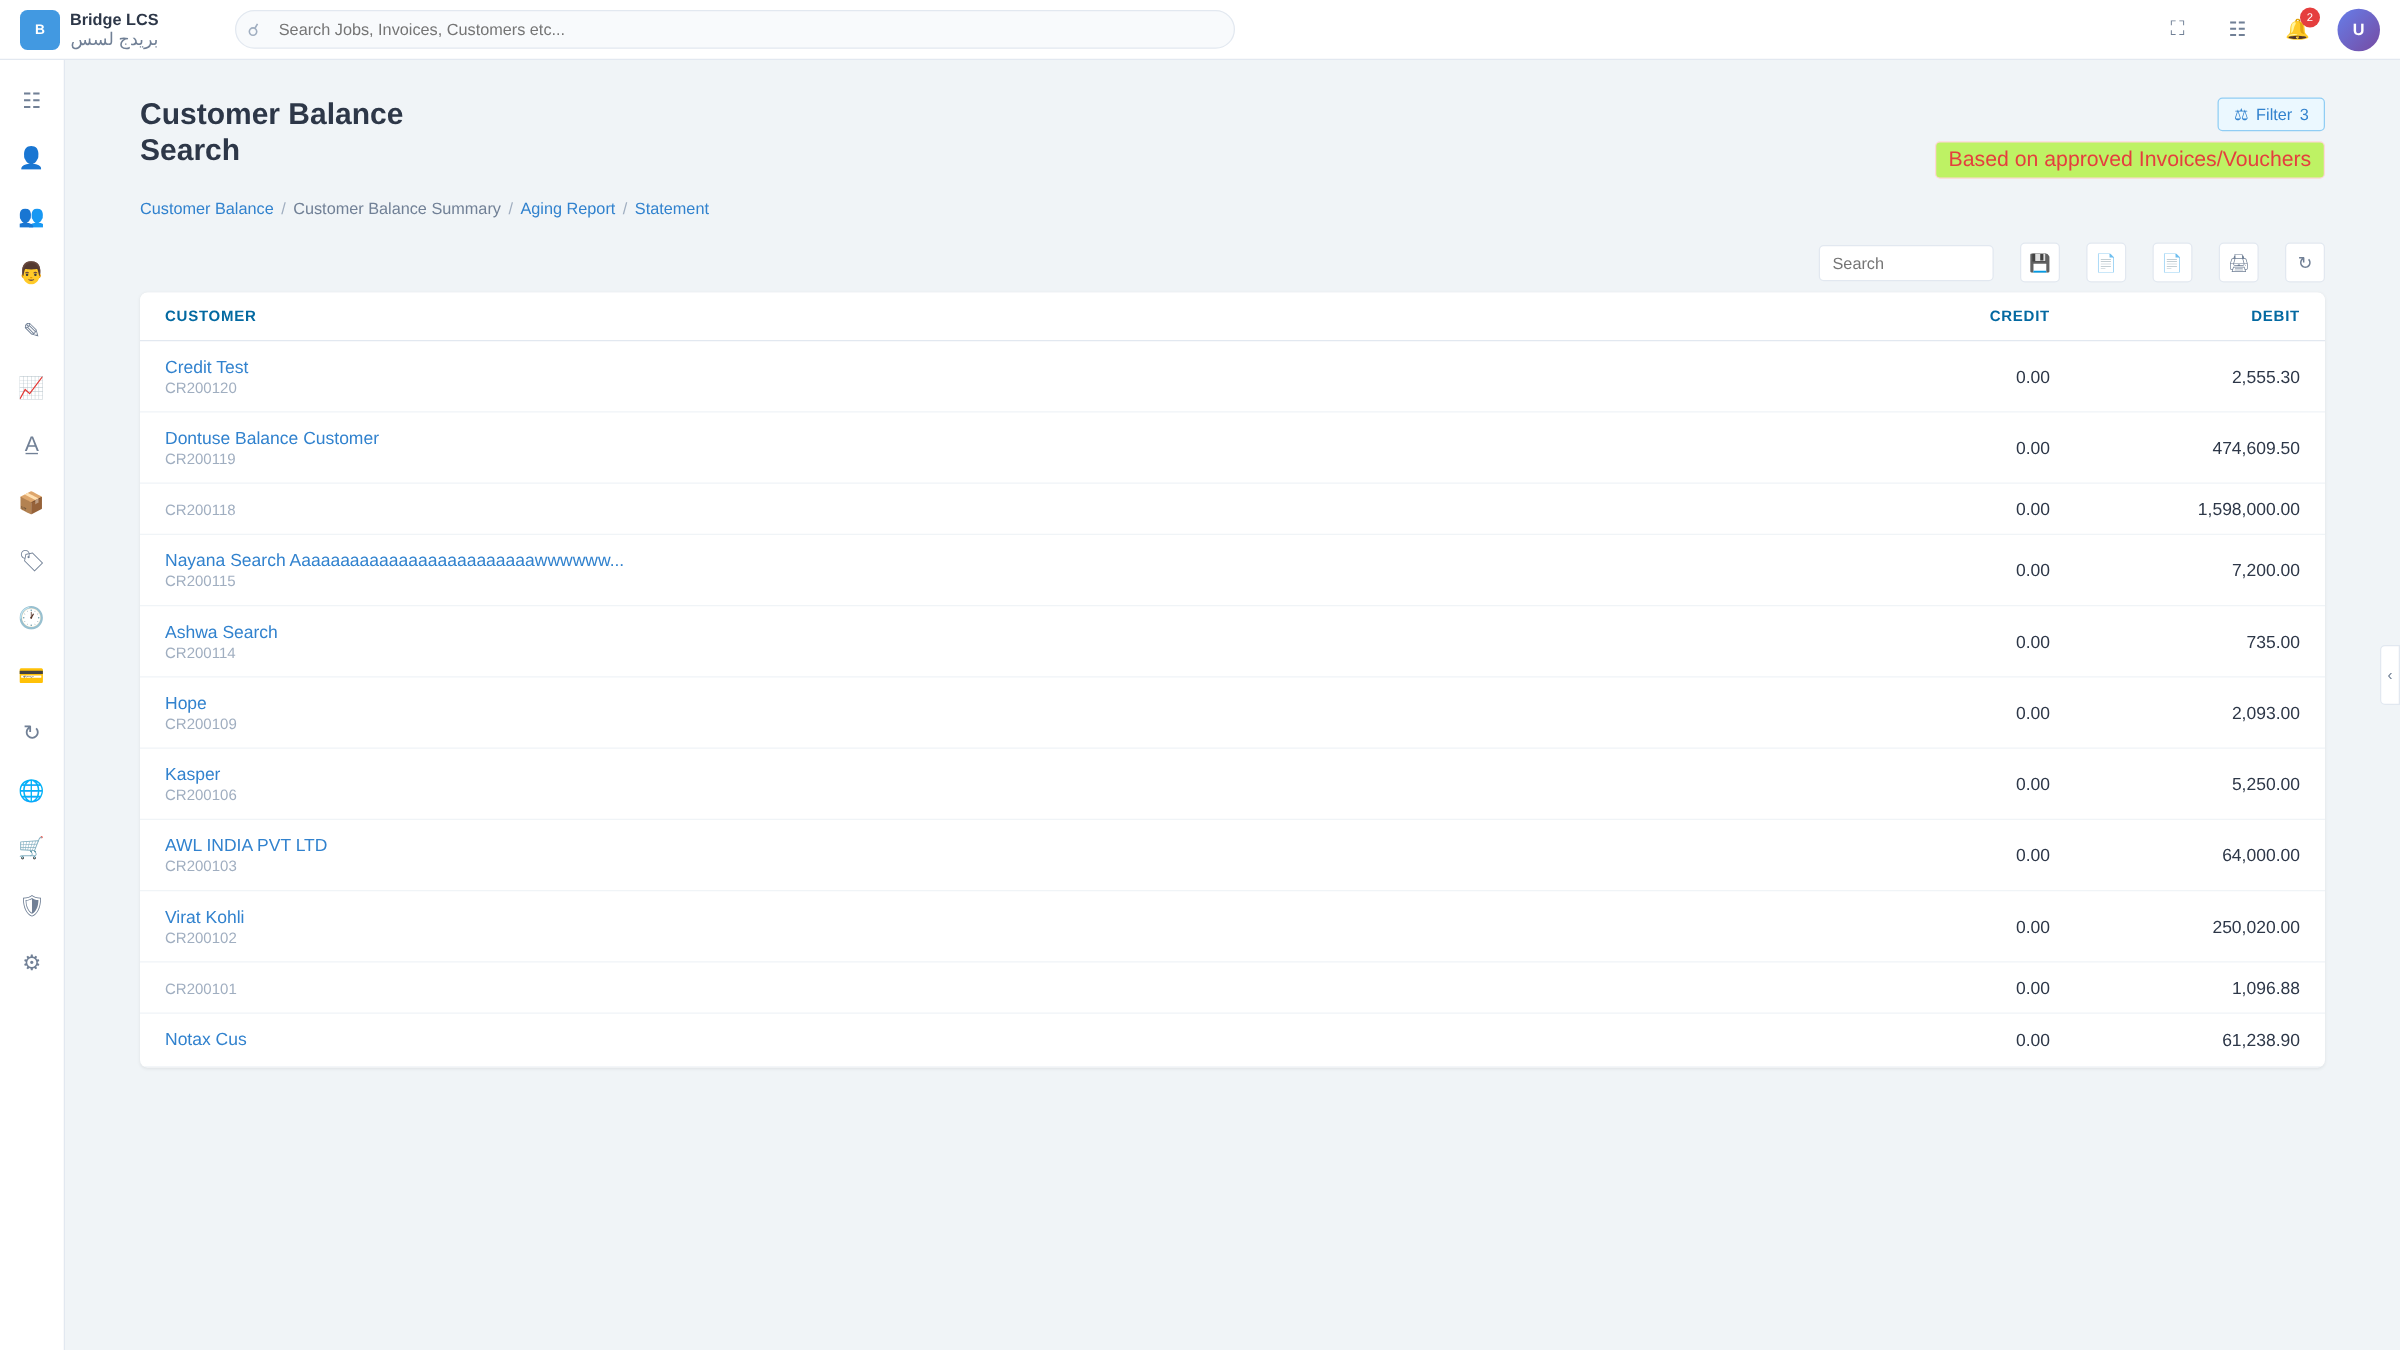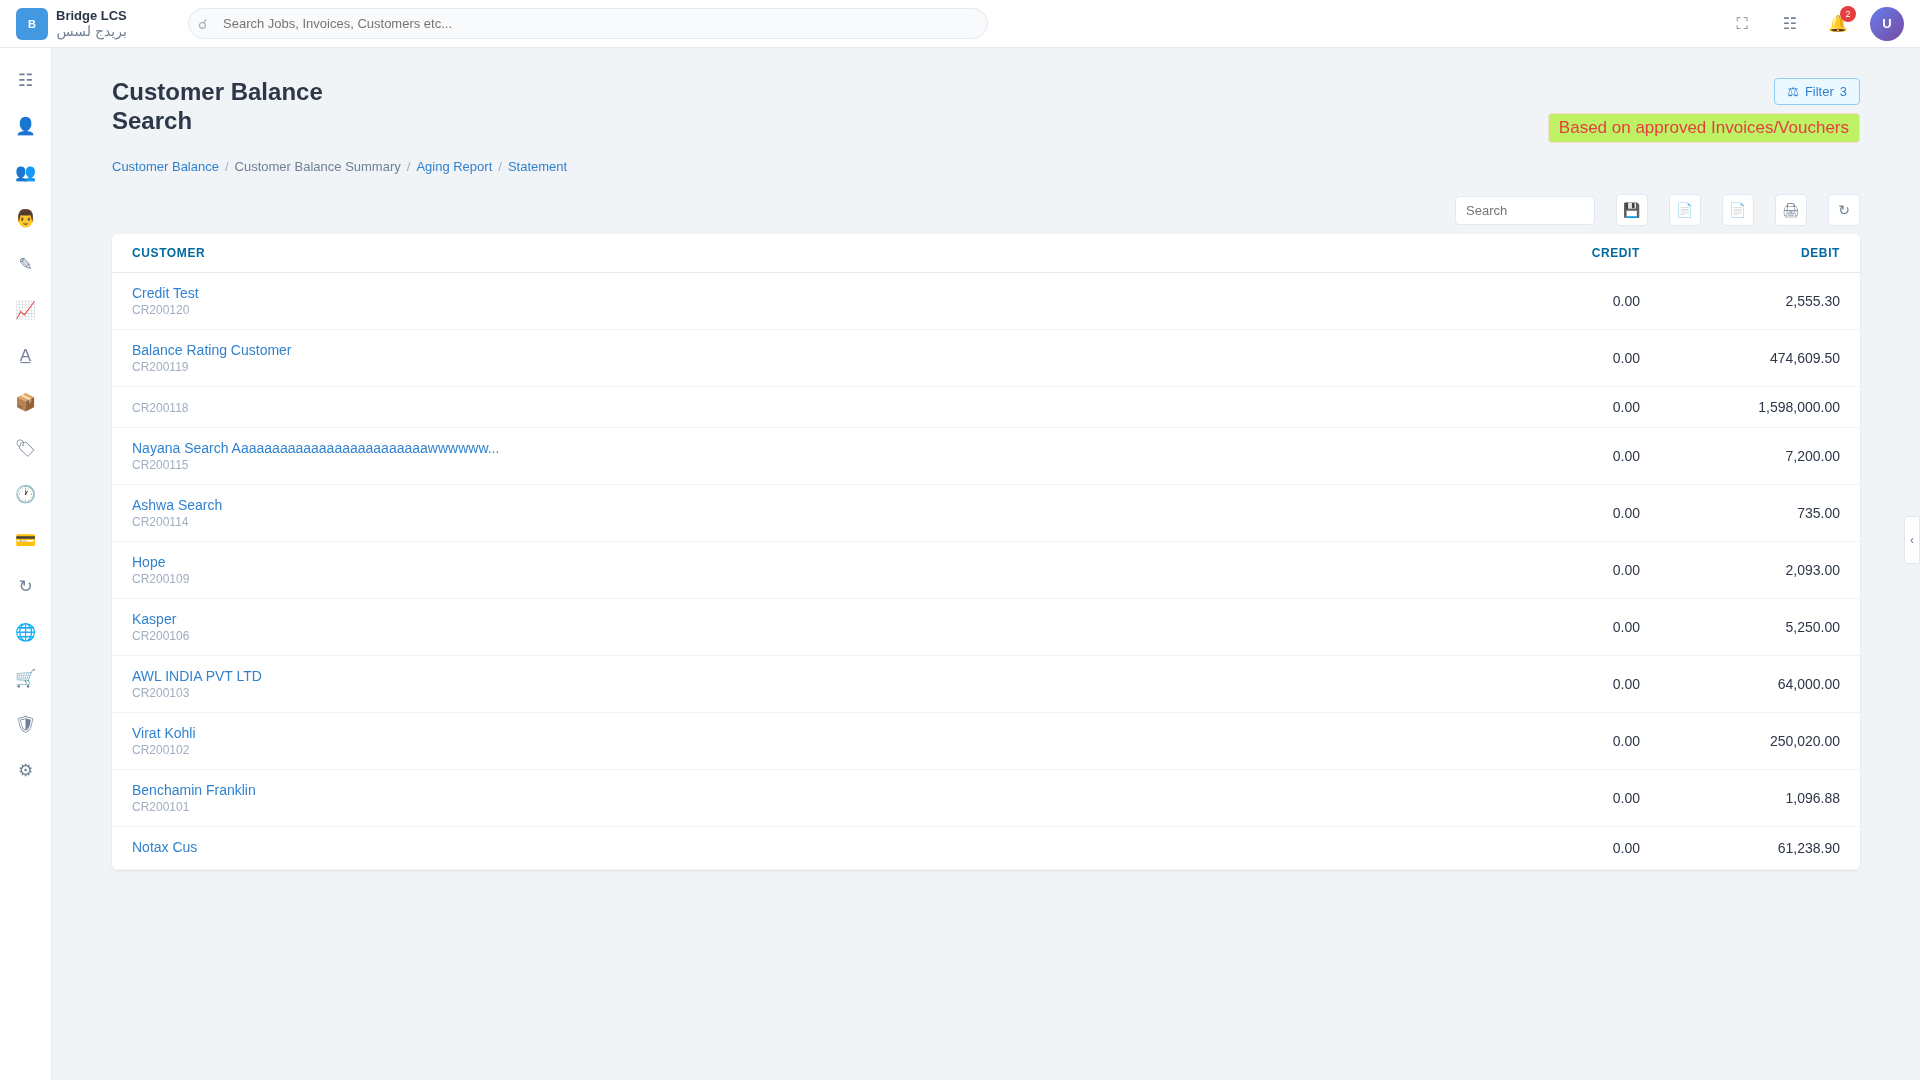--- a/index.html
+++ b/index.html
@@ -406,21 +406,21 @@
       <div class="table-row">
       <div>
         <div class="customer-name">Credit Test</div>
         <div class="customer-code">CR200120</div>
       </div>
       <div class="amount">0.00</div>
       <div class="amount">2,555.30</div>
     </div>
           <div class="table-row">
       <div>
-        <div class="customer-name">Balance Rating Customer</div>
+        <div class="customer-name">Dontuse Balance Customer</div>
         <div class="customer-code">CR200119</div>
       </div>
       <div class="amount">0.00</div>
       <div class="amount">474,609.50</div>
     </div>
           <div class="table-row">
       <div>
         <div class="customer-code">CR200118</div>
       </div>
       <div class="amount">0.00</div>
@@ -469,21 +469,20 @@
           <div class="table-row">
       <div>
         <div class="customer-name">Virat Kohli</div>
         <div class="customer-code">CR200102</div>
       </div>
       <div class="amount">0.00</div>
       <div class="amount">250,020.00</div>
     </div>
           <div class="table-row">
       <div>
-        <div class="customer-name">Benchamin Franklin</div>
         <div class="customer-code">CR200101</div>
       </div>
       <div class="amount">0.00</div>
       <div class="amount">1,096.88</div>
     </div>
           <div class="table-row">
       <div>
         <div class="customer-name">Notax Cus</div>
         <div class="customer-code"></div>
       </div>

